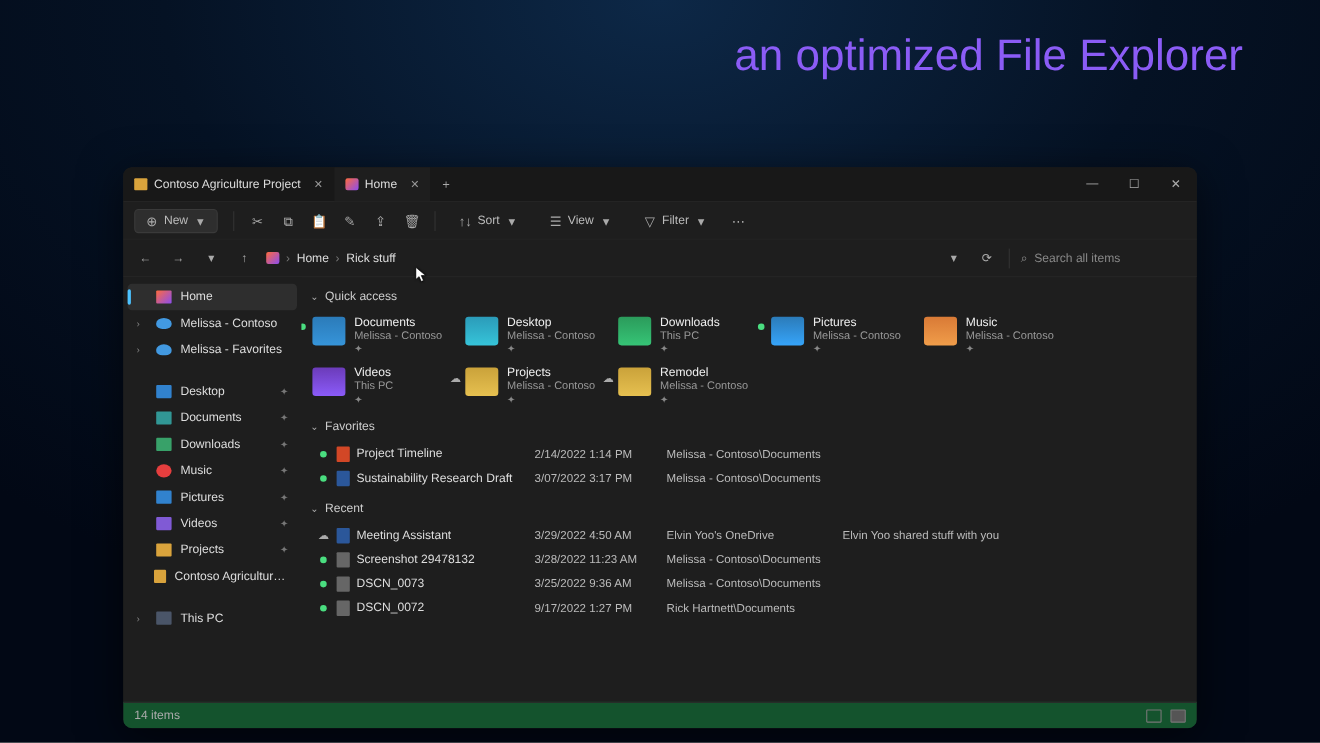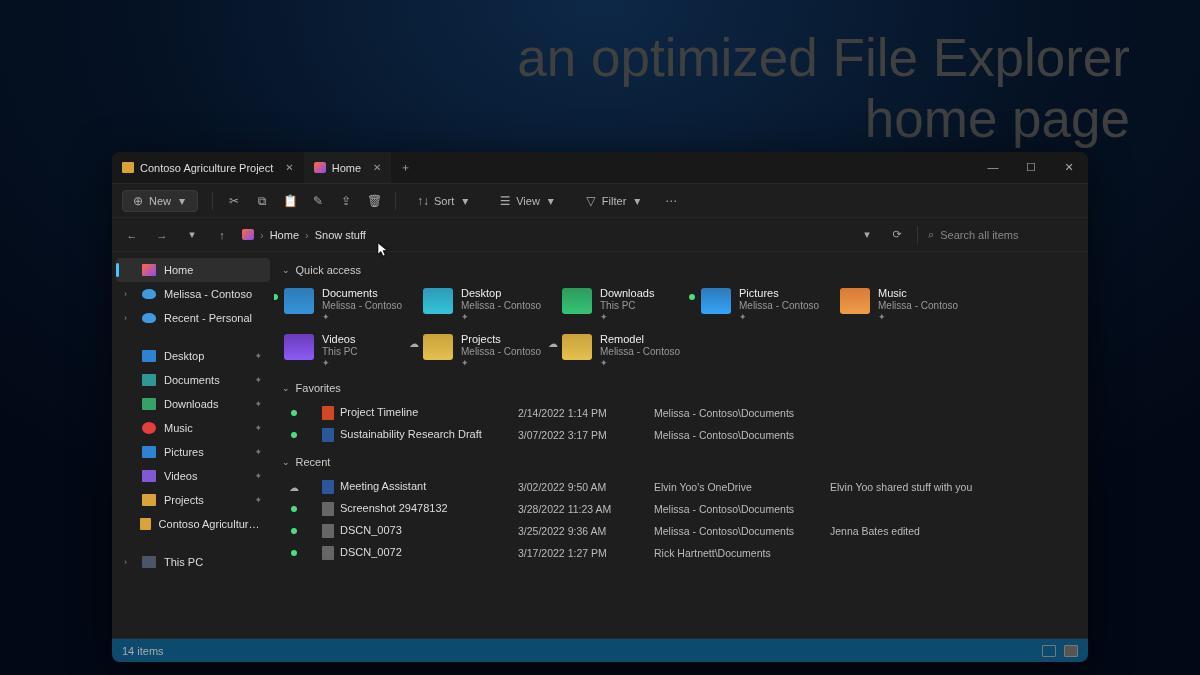--- a/index.html
+++ b/index.html
@@ -4,21 +4,21 @@
 <style>
   * { box-sizing: border-box; margin: 0; padding: 0; }
   body {
     width: 1200px; height: 675px;
     background: radial-gradient(ellipse 900px 600px at 50% 0%, #0d2847 0%, #051224 50%, #020815 100%);
     font-family: "Segoe UI", -apple-system, sans-serif;
     overflow: hidden; position: relative; color: #e8e8e8;
   }
   .headline {
     position: absolute; top: 28px; right: 70px; text-align: right;
-    font-size: 53px; font-weight: 400; color: #404040; line-height: 1.15;
+    font-size: 40px; font-weight: 400; color: #8b5cf6; line-height: 1.15;
   }
   .window {
     position: absolute; left: 112px; top: 152px; width: 976px; height: 510px;
     background: #1e1e1e; border-radius: 8px; overflow: hidden;
     box-shadow: 0 8px 40px rgba(0,0,0,0.6);
     display: flex; flex-direction: column; font-size: 11px; color: #ccc;
   }
   
   .titlebar {
     height: 32px; display: flex; align-items: center; background: #181818;
@@ -108,45 +108,44 @@
   .qa-ico.remo { background: linear-gradient(#caa23a,#e6c050); }
   .qa-txt { display: flex; flex-direction: column; line-height: 1.15; }
   .qa-name { color: #eee; font-size: 11px; }
   .qa-loc { color: #999; font-size: 10px; }
   .qa-pin { color: #888; font-size: 9px; margin-top: 1px; }
   .qa-dot { position: absolute; left: -8px; top: 10px; width: 6px; height: 6px; border-radius: 50%; background: #4ade80; }
   .qa-cloud { position: absolute; left: -10px; top: 8px; color: #aaa; font-size: 10px; }
   
   .row {
     display: grid; grid-template-columns: 24px 180px 120px 160px 1fr;
-    align-items: center; height: 22px; color: #ddd; gap: 16px; padding-left: 2px;
+    align-items: center; height: 22px; color: #ddd; gap: 0; padding-left: 2px;
   }
   .row .dot { width: 6px; height: 6px; border-radius: 50%; background: #4ade80; justify-self: center; }
   .row .fico { width: 12px; height: 14px; background: #999; border-radius: 1px; display: inline-block; margin-right: 6px; vertical-align: middle; }
   .row .fico.pp { background: #d24726; }
   .row .fico.wd { background: #2b579a; }
   .row .fico.im { background: #666; }
   .row .loc, .row .act, .row .dt { color: #bbb; font-size: 10.5px; }
   
   .statusbar {
     height: 24px; display: flex; align-items: center; padding: 0 10px;
-    background: #0c4a6e; border-top: 1px solid #2a2a2a; color: #aaa;
+    background: #14532d; border-top: 1px solid #2a2a2a; color: #aaa;
   }
   .statusbar .right { margin-left: auto; display: flex; gap: 8px; }
   .view-ico { width: 14px; height: 12px; border: 1px solid #777; border-radius: 1px; }
   
   .cursor { position: absolute; left: 378px; top: 243px; width: 10px; height: 14px; pointer-events: none; }
   .cursor svg { filter: drop-shadow(0 0 1px #000); }
 </style>
 </head>
 <body>
 
 <div class="headline">
   <div>an optimized File Explorer</div>
-  <div>home page</div>
 </div>
 
 <div class="window">
 
   <div class="titlebar">
     <div class="tabs">
       <div class="tab">
         <span class="tab-icon folder"></span>
         <span>Contoso Agriculture Project</span>
         <span class="close-x">✕</span>
@@ -200,21 +199,21 @@
   <div class="addrrow">
     <div class="nav-arrow">←</div>
     <div class="nav-arrow">→</div>
     <div class="nav-arrow">▾</div>
     <div class="nav-arrow">↑</div>
     <div class="breadcrumb">
       <span class="tab-icon home" style="width:12px;height:11px"></span>
       <span class="crumb-sep">›</span>
       <span>Home</span>
       <span class="crumb-sep">›</span>
-      <span>Snow stuff</span>
+      <span>Rick stuff</span>
     </div>
     <div class="addr-space"></div>
     <div class="nav-arrow">▾</div>
     <div class="nav-arrow">⟳</div>
     <div style="width:1px;height:18px;background:#333"></div>
     <div class="search">
       <span>⌕</span>
       <span>Search all items</span>
     </div>
   </div>
@@ -228,21 +227,21 @@
         <span>Home</span>
       </div>
       <div class="side-item">
         <span class="chev">›</span>
         <span class="side-ico cloud"></span>
         <span>Melissa - Contoso</span>
       </div>
       <div class="side-item">
         <span class="chev">›</span>
         <span class="side-ico cloud"></span>
-        <span>Recent - Personal</span>
+        <span>Melissa - Favorites</span>
       </div>
       <div class="side-gap"></div>
       <div class="side-item">
           <span class="chev"></span>
           <span class="side-ico desktop"></span>
           <span>Desktop</span>
           <span class="pin-mark">✦</span>
         </div>
       <div class="side-item">
           <span class="chev"></span>
@@ -390,41 +389,40 @@
         </div>
 
       <div class="section-head" style="margin-top:10px">
         <span class="ch">⌄</span>
         <span>Recent</span>
       </div>
       <div id="rec-list">
           <div class="row">
             <span style="color:#aaa;font-size:10px;justify-self:center">☁</span>
             <span><span class="fico wd"></span>Meeting Assistant</span>
-            <span class="dt">3/02/2022 9:50 AM</span>
+            <span class="dt">3/29/2022 4:50 AM</span>
             <span class="loc">Elvin Yoo's OneDrive</span>
             <span class="act">Elvin Yoo shared stuff with you</span>
           </div>
           <div class="row">
             <span class="dot"></span>
             <span><span class="fico im"></span>Screenshot 29478132</span>
             <span class="dt">3/28/2022 11:23 AM</span>
             <span class="loc">Melissa - Contoso\Documents</span>
           </div>
           <div class="row">
             <span class="dot"></span>
             <span><span class="fico im"></span>DSCN_0073</span>
             <span class="dt">3/25/2022 9:36 AM</span>
             <span class="loc">Melissa - Contoso\Documents</span>
-            <span class="act">Jenna Bates edited</span>
           </div>
           <div class="row">
             <span class="dot"></span>
             <span><span class="fico im"></span>DSCN_0072</span>
-            <span class="dt">3/17/2022 1:27 PM</span>
+            <span class="dt">9/17/2022 1:27 PM</span>
             <span class="loc">Rick Hartnett\Documents</span>
             <span class="act"></span>
           </div>
         </div>
 
     </div>
   </div>
 
   <div class="statusbar">
     <span>14 items</span>

